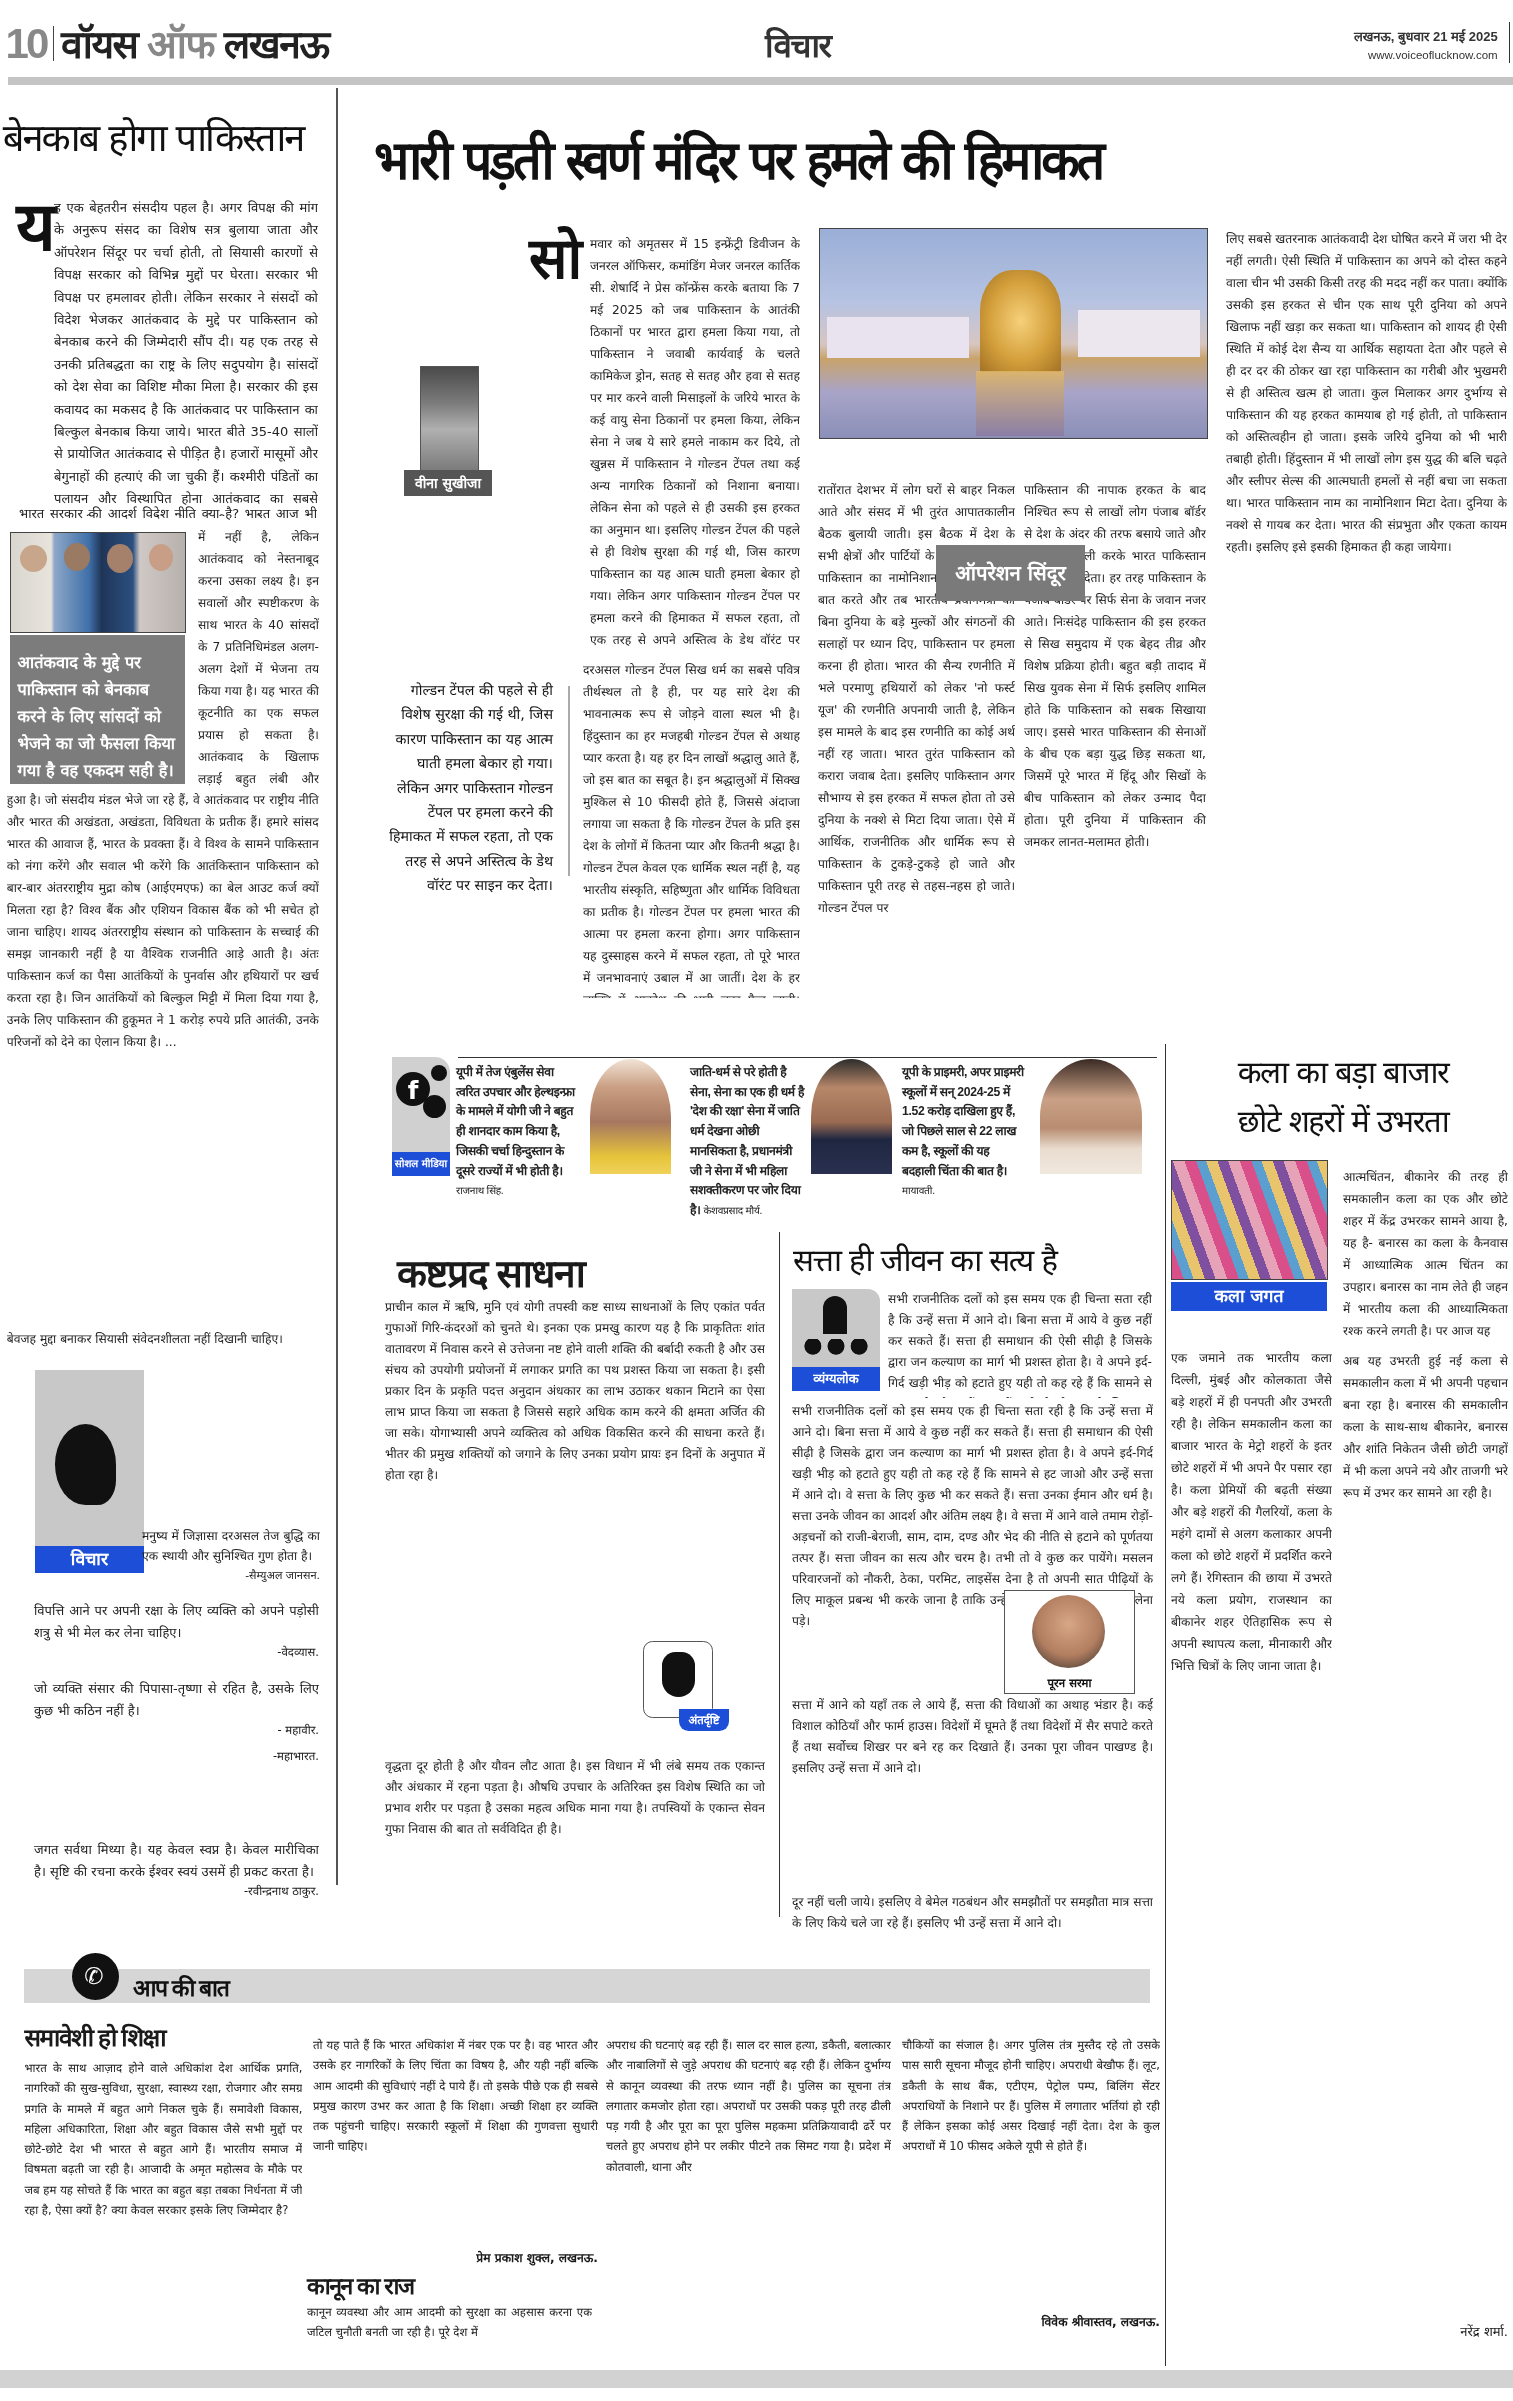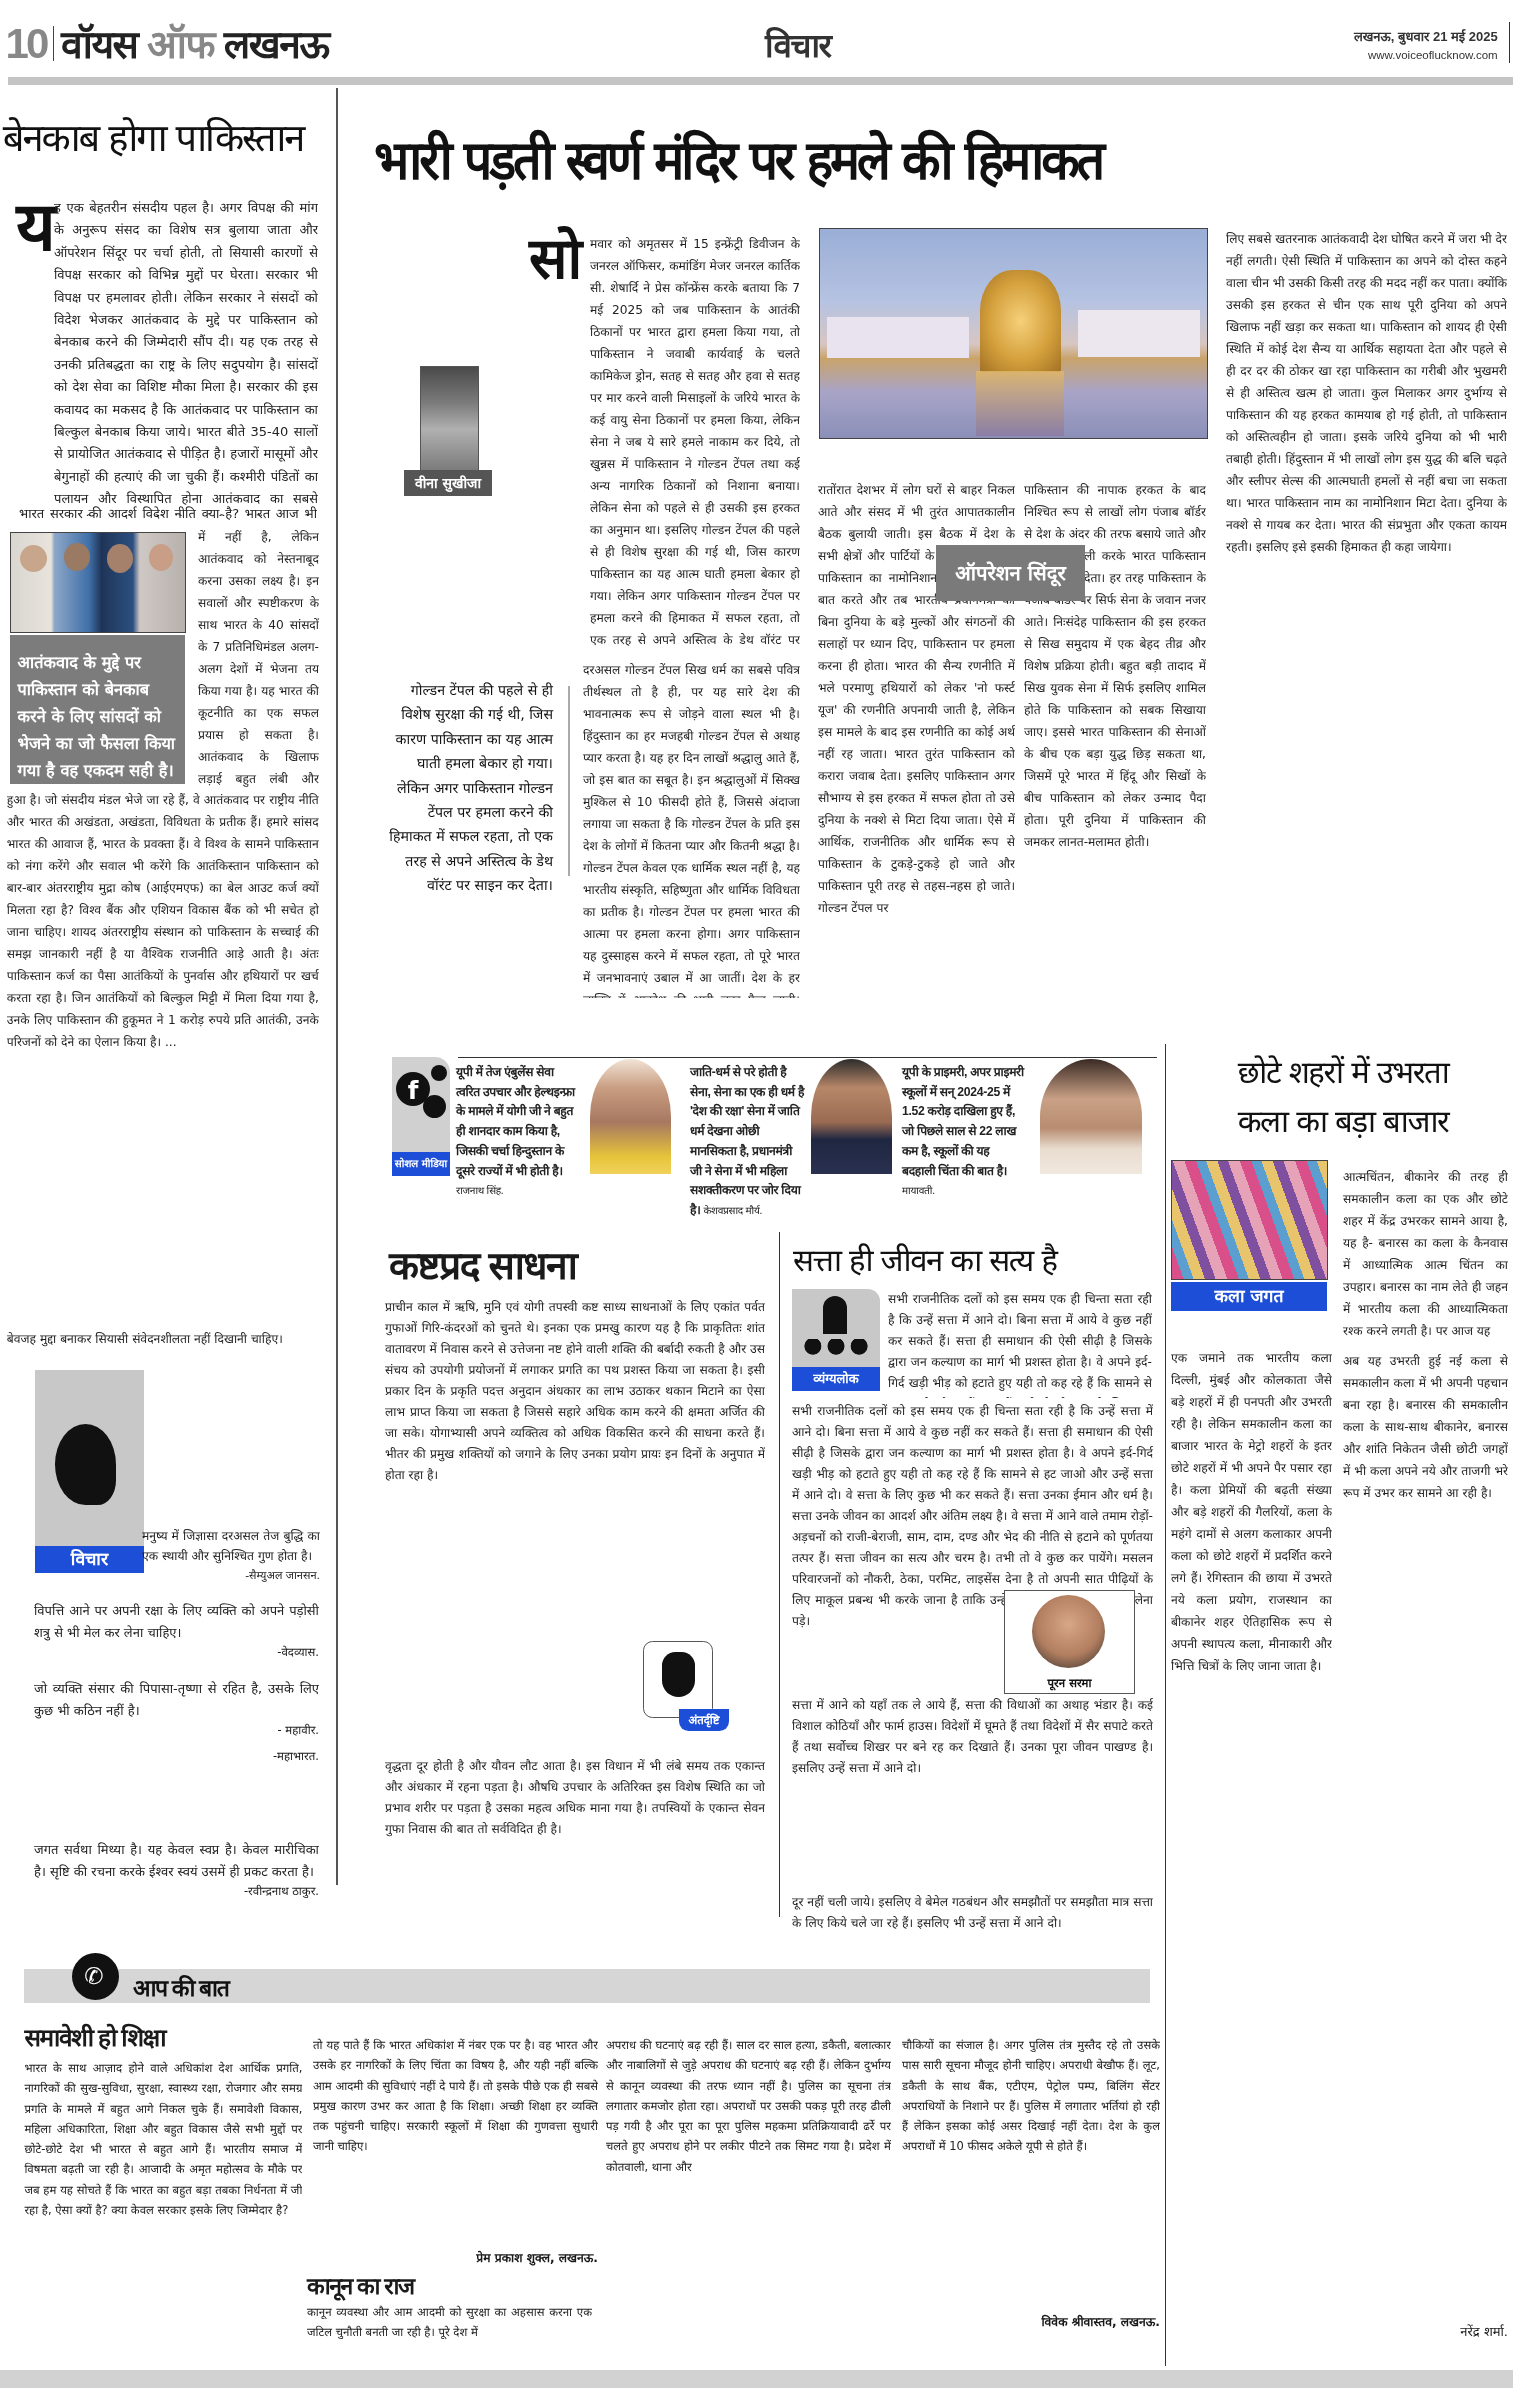--- a/index.html
+++ b/index.html
@@ -148,21 +148,21 @@
 </div>
 <div class="abs" style="left:811px;top:1059px;width:81px;height:115px;background:linear-gradient(180deg,#2c2c2c 0%,#b78769 25%,#9a6b52 55%,#1f2740 70%,#2a3050 100%);border-radius:50% 50% 0 0;"></div>
 
 <div class="abs social-cap" style="left:902px;top:1063px;width:122px;">
   <span>यूपी के प्राइमरी, अपर प्राइमरी स्कूलों में सन् 2024-25 में 1.52 करोड़ दाखिला हुए हैं, जो पिछले साल से 22 लाख कम है, स्कूलों की यह बदहाली चिंता की बात है।</span>
   <span style="font-weight:normal;font-size:10.2px;">मायावती.</span>
 </div>
 <div class="abs" style="left:1040px;top:1059px;width:102px;height:115px;background:linear-gradient(180deg,#3a2a24 0%,#caa186 35%,#b88c71 60%,#e9dccf 78%,#f1e8de 100%);border-radius:50% 50% 0 0;"></div>
 
 <div class="vrule" style="left:779px;top:1232px;height:685px;width:1.4px;background:#333;"></div>
-<h2 class="abs hd-cond" style="left:385px;top:1233px;margin:4px;font-size:39px;">कष्टप्रद साधना</h2>
+<h2 class="abs hd-cond" style="left:385px;top:1233px;margin:12px;font-size:39px;">कष्टप्रद साधना</h2>
 <div class="abs txt" style="left:385px;top:1297px;width:380px;height:448px;font-size:12.2px;line-height:21px;">
   <p>प्राचीन काल में ऋषि, मुनि एवं योगी तपस्वी कष्ट साध्य साधनाओं के लिए एकांत पर्वत गुफाओं गिरि-कंदरओं को चुनते थे। इनका एक प्रमखु कारण यह है कि प्राकृतितः शांत वातावरण में निवास करने से उत्तेजना नष्ट होने वाली शक्ति की बर्बादी रुकती है और उस संचय को उपयोगी प्रयोजनों में लगाकर प्रगति का पथ प्रशस्त किया जा सकता है। इसी प्रकार दिन के प्रकृति पदत्त अनुदान अंधकार का लाभ उठाकर थकान मिटाने का ऐसा लाभ प्राप्त किया जा सकता है जिससे सहारे अधिक काम करने की क्षमता अर्जित की जा सके। योगाभ्यासी अपने व्यक्तित्व को अधिक विकसित करने की साधना करते हैं। भीतर की प्रमुख शक्तियों को जगाने के लिए उनका प्रयोग प्रायः इन दिनों के अनुपात में होता रहा है।</p>
 </div>
 <div class="abs" style="left:643px;top:1641px;width:68px;height:75px;border:1.4px solid #555;border-radius:9.5px;background:#fff;">
   <div class="abs" style="left:17.6px;top:9.5px;width:33px;height:45px;border-radius:16.3px 16.3px 20.3px 20.3px;background:#111;"></div>
 </div>
 <div class="label-dark" style="left:679px;top:1709px;width:50px;height:22px;font-size:11.5px;line-height:22px;border-radius:0 0 9.5px 9.5px;">अंतर्दृष्टि</div>
 <div class="abs txt" style="left:385px;top:1756px;width:380px;height:156px;font-size:12.2px;line-height:21px;">
   <p>वृद्धता दूर होती है और यौवन लौट आता है। इस विधान में भी लंबे समय तक एकान्त और अंधकार में रहना पड़ता है। औषधि उपचार के अतिरिक्त इस विशेष स्थिति का जो प्रभाव शरीर पर पड़ता है उसका महत्व अधिक माना गया है। तपस्वियों के एकान्त सेवन गुफा निवास की बात तो सर्वविदित ही है।</p>
 </div>
@@ -185,22 +185,22 @@
 </div>
 <div class="abs txt" style="left:792px;top:1695px;width:361px;height:190px;font-size:12.2px;line-height:21px;">
   <p>सत्ता में आने को यहाँ तक ले आये हैं, सत्ता की विधाओं का अथाह भंडार है। कई विशाल कोठियाँ और फार्म हाउस। विदेशों में घूमते हैं तथा विदेशों में सैर सपाटे करते हैं तथा सर्वोच्च शिखर पर बने रह कर दिखाते हैं। उनका पूरा जीवन पाखण्ड है। इसलिए उन्हें सत्ता में आने दो।</p>
 </div>
 <div class="abs txt" style="left:792px;top:1892px;width:361px;height:42px;font-size:12.2px;line-height:21px;">
   <p>दूर नहीं चली जाये। इसलिए वे बेमेल गठबंधन और समझौतों पर समझौता मात्र सत्ता के लिए किये चले जा रहे हैं। इसलिए भी उन्हें सत्ता में आने दो।</p>
 </div>
 
 <div class="vrule" style="left:1165px;top:1044px;height:1322px;width:1.4px;background:#333;"></div>
 <div class="abs" style="left:1180px;top:1048px;width:326px;text-align:center;font-size:31px;line-height:49px;letter-spacing:-1.4px;color:#111;">
+  <div>कला का बड़ा बाजार</div>
   <div>छोटे शहरों में उभरता</div>
-  <div>कला का बड़ा बाजार</div>
 </div>
 <div class="photo" style="left:1171px;top:1160px;width:155px;height:118px;background:repeating-linear-gradient(70deg,#d84f8a 0 11px,#5a9fcf 11px 20.3px,#e8c46c 20.3px 31px,#7f4fa0 31px 41px,#e6a2b7 41px 52px);"></div>
 <div class="label-dark" style="left:1171px;top:1282px;width:156px;height:28.5px;font-size:17.6px;line-height:28.5px;">कला जगत</div>
 <div class="abs txt" style="left:1343px;top:1166px;width:165px;height:178px;font-size:12.2px;line-height:22px;">
   <p>आत्मचिंतन, बीकानेर की तरह ही समकालीन कला का एक और छोटे शहर में केंद्र उभरकर सामने आया है, यह है- बनारस का कला के कैनवास में आध्यात्मिक आत्म चिंतन का उपहार। बनारस का नाम लेते ही जहन में भारतीय कला की आध्यात्मिकता रश्क करने लगती है। पर आज यह</p>
 </div>
 <div class="abs txt" style="left:1171px;top:1320px;width:161px;height:956px;font-size:12.2px;line-height:22px;margin-top:27px;">
   <p>एक जमाने तक भारतीय कला दिल्ली, मुंबई और कोलकाता जैसे बड़े शहरों में ही पनपती और उभरती रही है। लेकिन समकालीन कला का बाजार भारत के मेट्रो शहरों के इतर छोटे शहरों में भी अपने पैर पसार रहा है। कला प्रेमियों की बढ़ती संख्या और बड़े शहरों की गैलरियों, कला के महंगे दामों से अलग कलाकार अपनी कला को छोटे शहरों में प्रदर्शित करने लगे हैं। रेगिस्तान की छाया में उभरते नये कला प्रयोग, राजस्थान का बीकानेर शहर ऐतिहासिक रूप से अपनी स्थापत्य कला, मीनाकारी और भित्ति चित्रों के लिए जाना जाता है।</p>
 </div>
 <div class="abs txt" style="left:1343px;top:1350px;width:165px;height:956px;font-size:12.2px;line-height:22px;">

